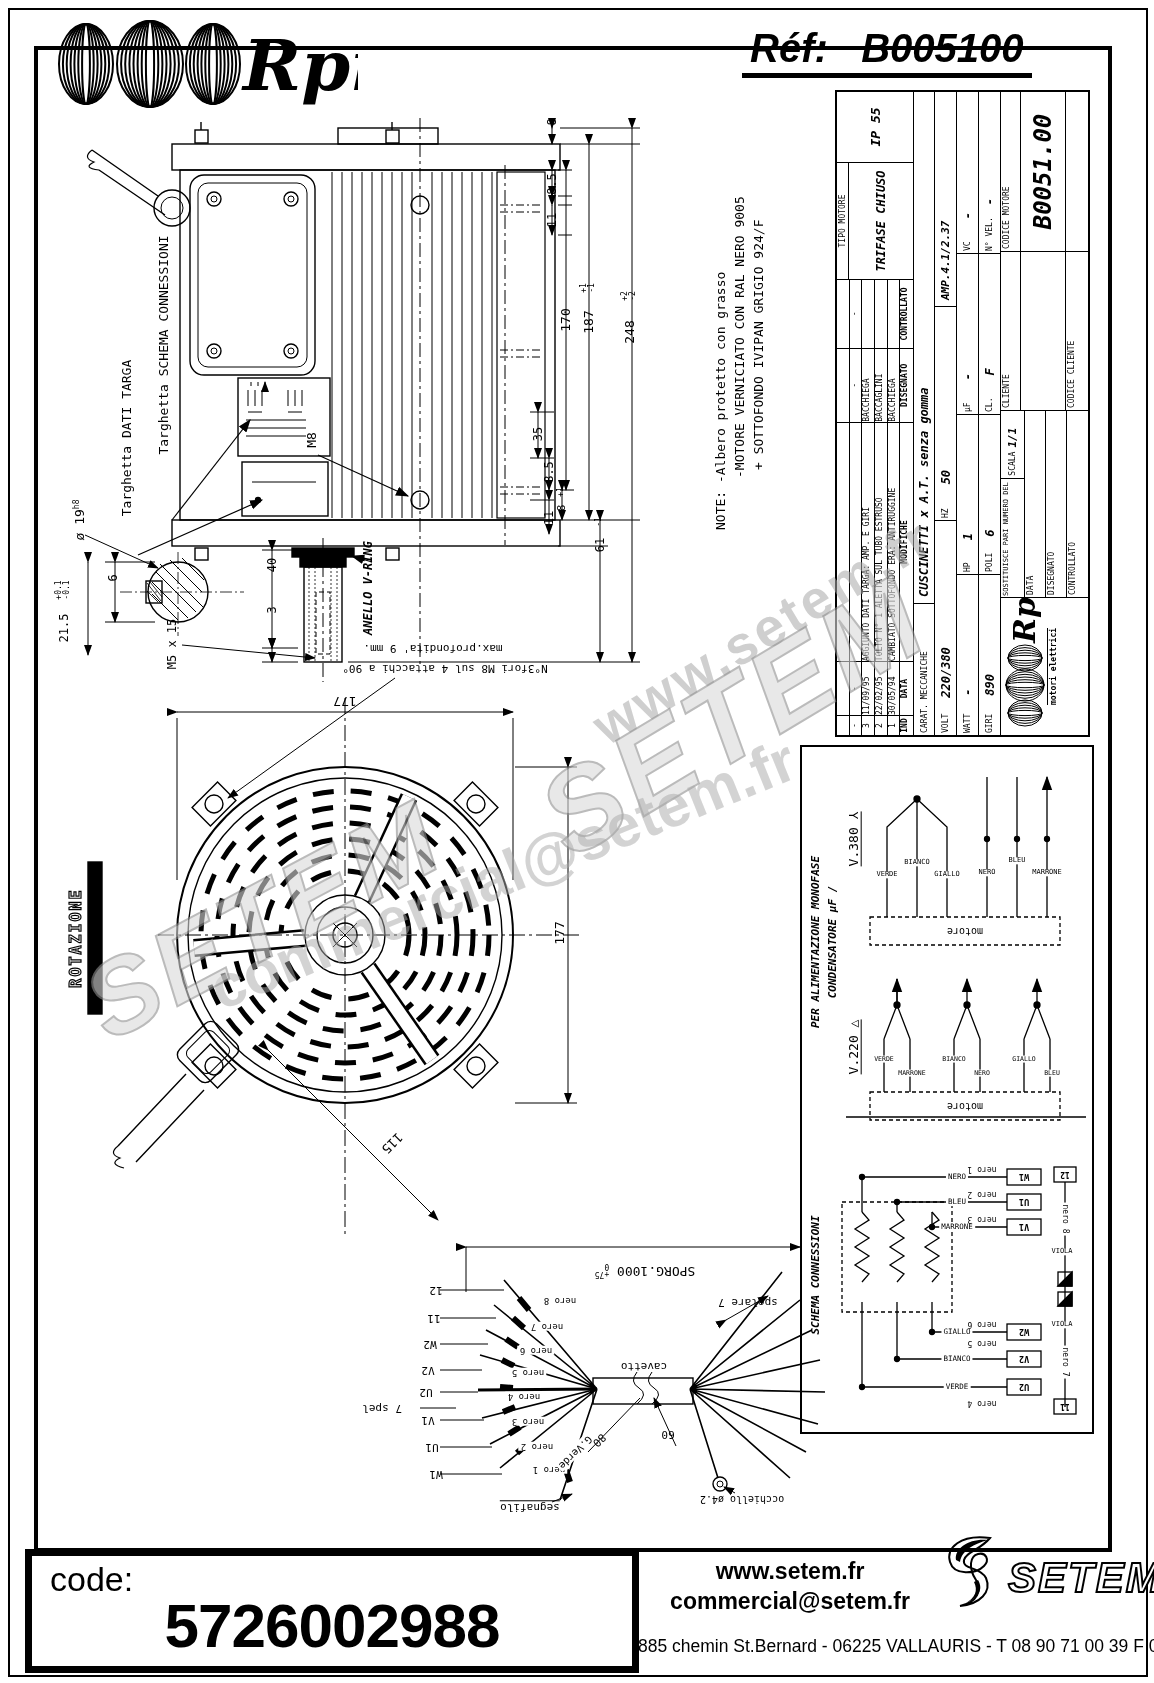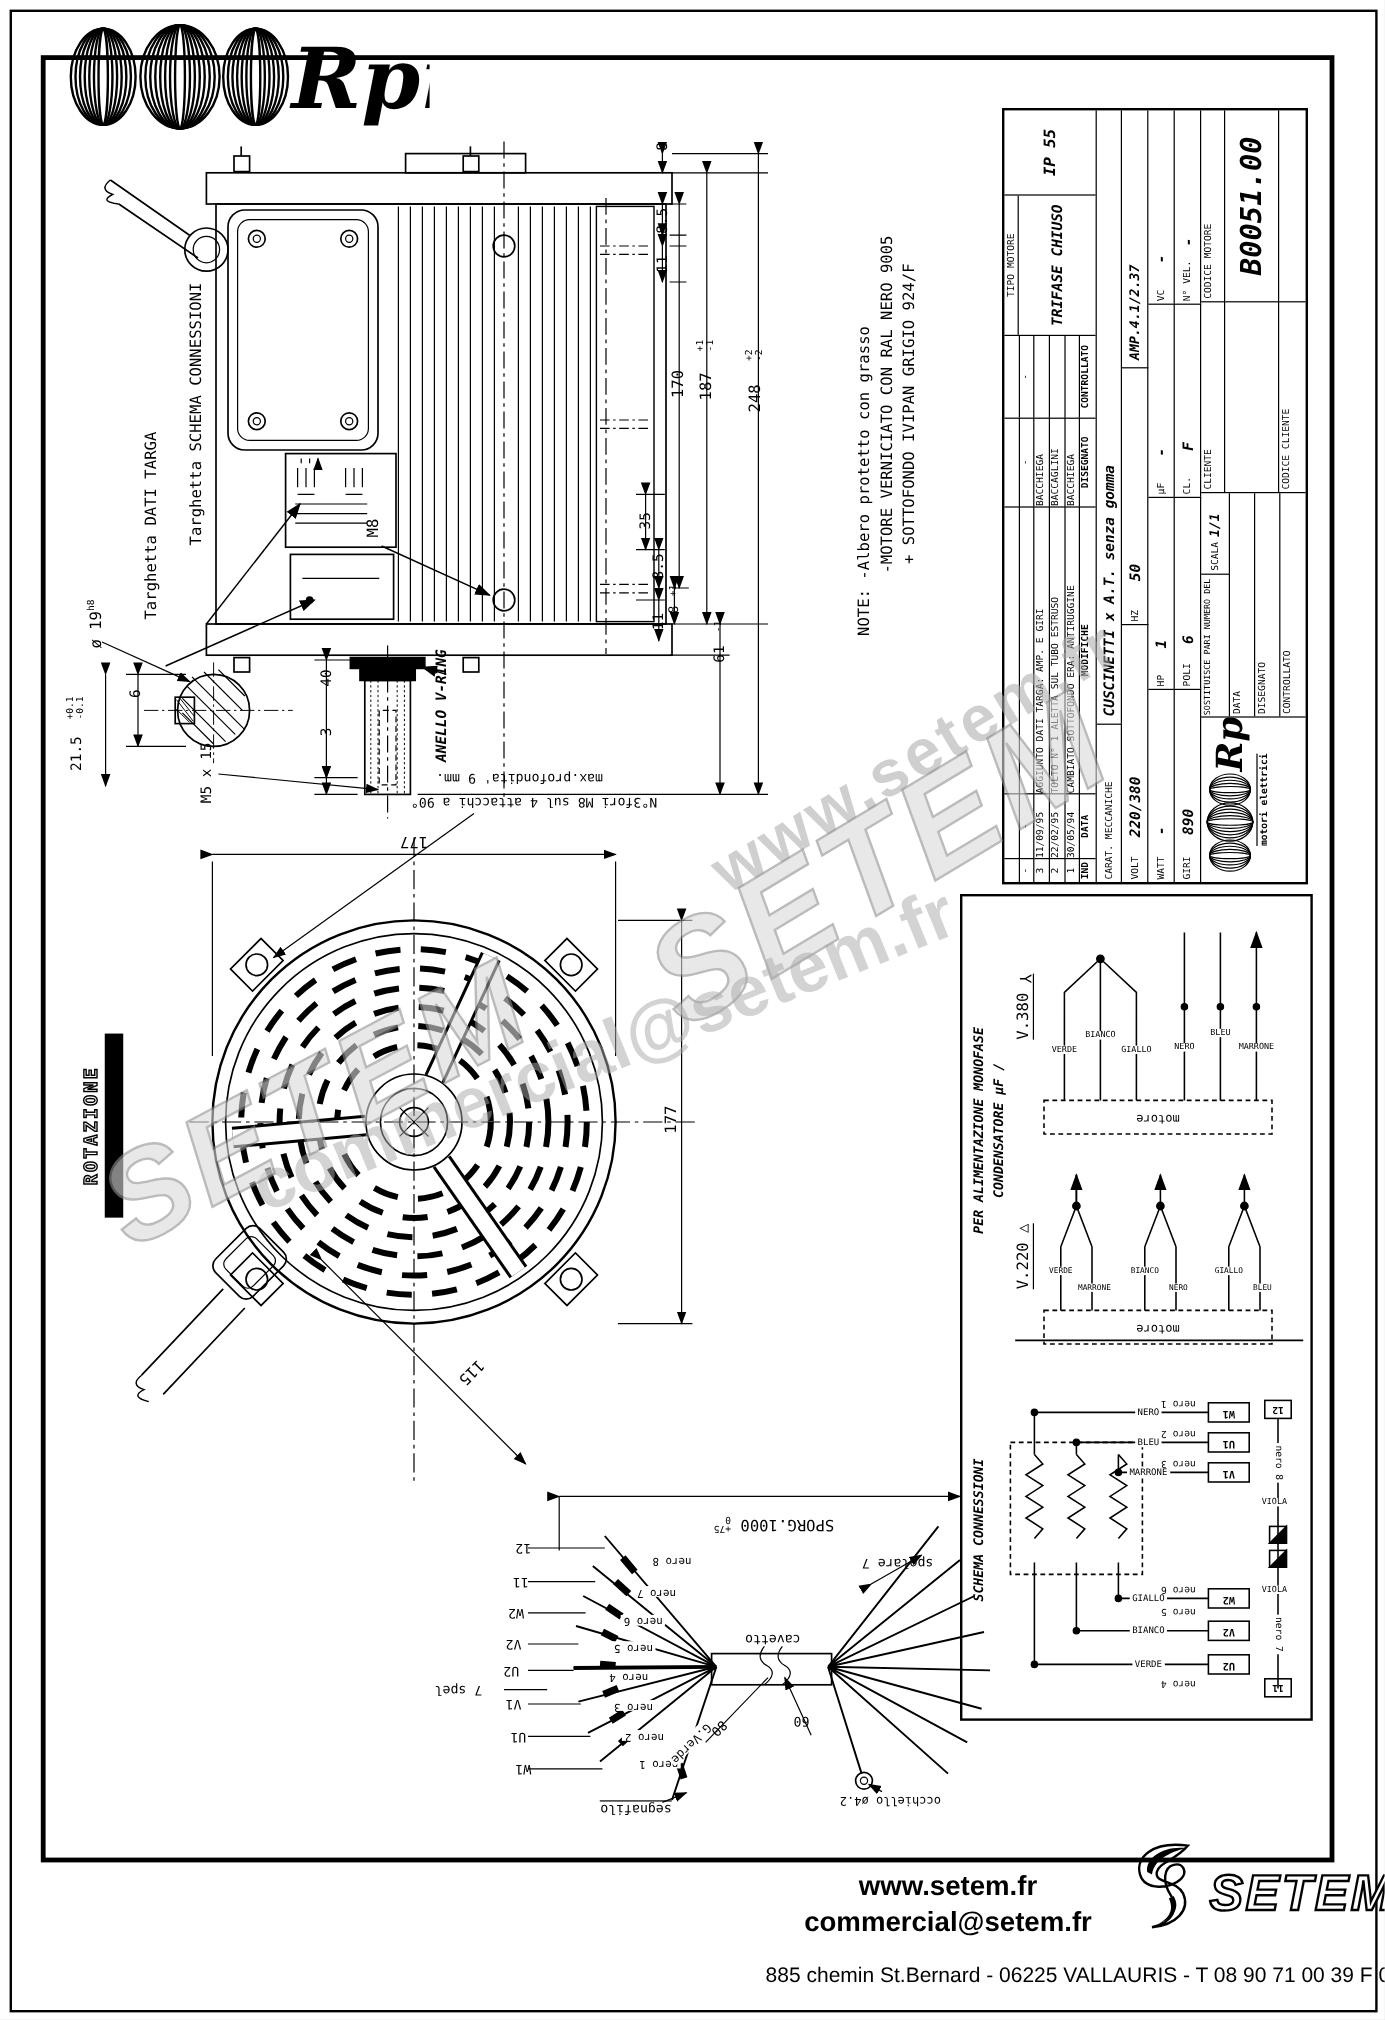--- a/index.html
+++ b/index.html
@@ -85,20 +85,24 @@
           <ellipse cx="0" cy="0" rx="19.3" ry="40" fill="none" stroke="#000" stroke-width="2"></ellipse>
           <ellipse cx="0" cy="0" rx="15.4" ry="40" fill="none" stroke="#000" stroke-width="2"></ellipse>
           <ellipse cx="0" cy="0" rx="11.6" ry="40" fill="none" stroke="#000" stroke-width="2"></ellipse>
           <ellipse cx="0" cy="0" rx="7.7" ry="40" fill="none" stroke="#000" stroke-width="2"></ellipse>
           <ellipse cx="0" cy="0" rx="3.9" ry="40" fill="none" stroke="#000" stroke-width="2"></ellipse>
         </g>
       <text x="205" y="72" font-size="70" font-style="italic" font-weight="bold" font-family="DejaVu Serif, serif">Rpm</text>
     </svg>
   </div>
 
+  <div id="refblk">
+    <span>Réf:</span>&nbsp;&nbsp;
+    <span>B005100</span>
+  </div>
 
   <svg class="abs" style="left:0;top:0;z-index:3" width="1154" height="1683">
     <defs>
       <marker id="ar" markerWidth="12" markerHeight="10" refX="10" refY="5" orient="auto">
         <path d="M0,1 L11,5 L0,9 z" fill="#000"></path>
       </marker>
     </defs>
     <g stroke="#000" fill="none" stroke-width="1.4">
 
       <rect x="338" y="128" width="100" height="16"></rect>
@@ -630,20 +634,24 @@
     <div class="lbl c bgw" style="left:260px;top:578px;font-size:7px">VIOLA</div>
     <div class="lbl c270 bgw" style="left:263px;top:615px;font-size:8px">nero 7</div>
     <div class="lbl c180" style="left:263px;top:659px;font-size:8px;font-weight:bold">11</div>
   </div>
 
   <div class="wm" style="left:570px;top:600px;transform:rotate(-31deg);font-size:54px;color:#a9a9a9;opacity:.55;letter-spacing:3px">www.setem.fr</div>
   <div class="wm it" style="left:520px;top:650px;transform:rotate(-31deg);font-size:115px;color:#d9d9d9;opacity:.6;-webkit-text-stroke:2px #8f8f8f;letter-spacing:6px">SETEM</div>
   <div class="wm" style="left:190px;top:840px;transform:rotate(-22deg);font-size:60px;color:#a9a9a9;opacity:.5">commercial@setem.fr</div>
   <div class="wm it" style="left:70px;top:860px;transform:rotate(-28deg);font-size:105px;color:#d9d9d9;opacity:.6;-webkit-text-stroke:2px #8f8f8f;letter-spacing:5px">SETEM</div>
 
+  <div id="codebox">
+    <div class="cl2">code:</div>
+    <div class="num">5726002988</div>
+  </div>
   <div class="foot" style="left:640px;top:1558px;width:300px;text-align:center;font-weight:bold;font-size:23px">www.setem.fr</div>
   <div class="foot" style="left:640px;top:1588px;width:300px;text-align:center;font-weight:bold;font-size:23px">commercial@setem.fr</div>
   <div class="foot" style="left:638px;top:1636px;width:510px;font-size:17.5px;white-space:nowrap">885 chemin St.Bernard  -  06225 VALLAURIS  -  T 08 90 71 00 39   F 04 92 95 19 39</div>
   <div id="setemlogo">
     <svg width="75" height="78">
       <path d="M50 6 C20 2 6 16 10 30 C14 44 36 42 44 34 C50 28 46 20 38 22 C30 24 28 36 36 48 C42 58 38 70 20 74 C40 72 52 60 46 46 C40 34 22 38 24 28 C26 20 40 18 50 6 Z" fill="none" stroke="#000" stroke-width="2"></path>
       <path d="M48 8 C30 6 14 16 16 28l4 2 C22 18 34 12 48 8Z M34 50 C38 58 36 66 24 72 C38 66 44 58 38 48Z" fill="#000"></path>
     </svg>
     <div class="word">SETEM</div>
   </div>

